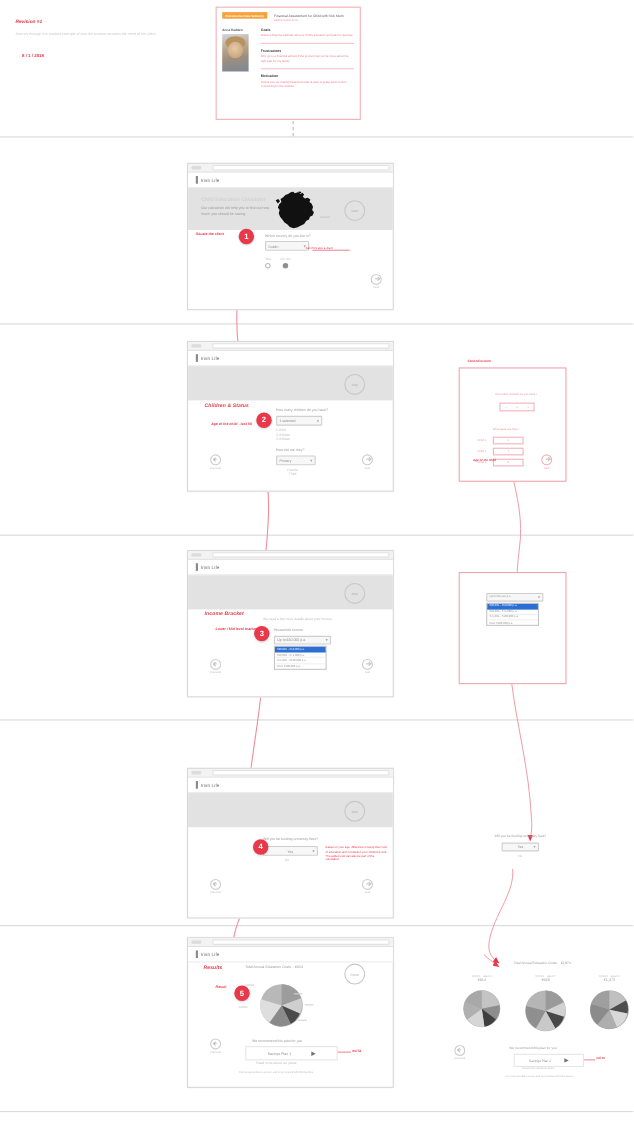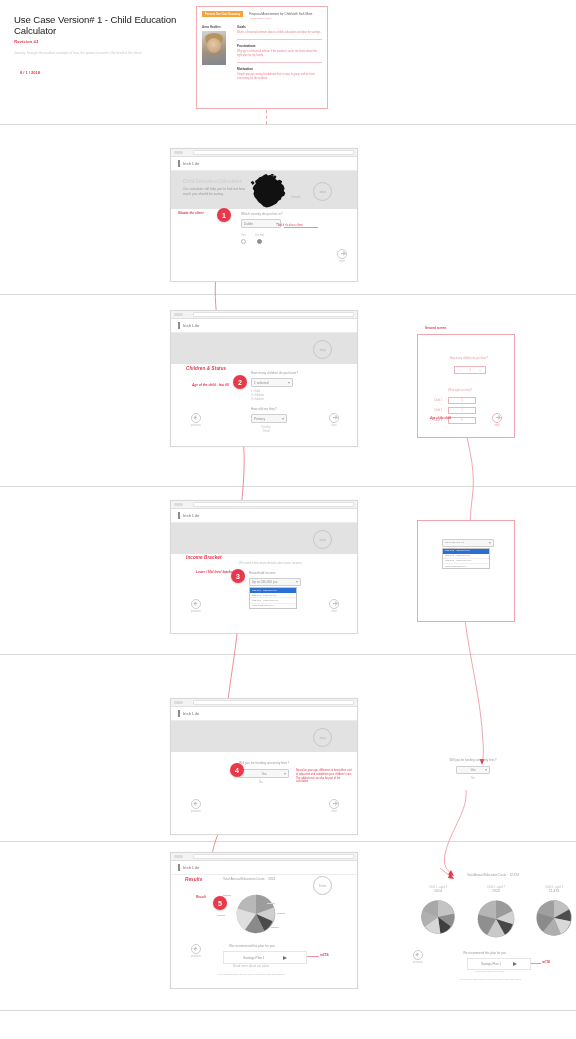--- a/index.html
+++ b/index.html
@@ -72,21 +72,20 @@
   .dd div{font-size:2.5px;color:#8b8b8b;padding:.6px 2px;border-bottom:1px solid #efefef;}
   .dd div.sel-blue{background:#2b6fd4;color:#fff;border-bottom-color:#2b6fd4;}
   .fieldrow{display:flex;align-items:center;gap:2px;}
   .fieldbox{border:1px solid #f0b3b9;height:5px;width:26px;}
   .tiny-r{font-size:2.6px;color:#f3969f;}
 </style>
 </head>
 <body>
 
 <div class="abs" style="left:14px;top:14px;width:180px;">
-  <div class="doc-title">Use Case  Version# 1 -  Child Education Calculator</div>
   <div class="doc-rev" style="margin-top:3px;">Revision #1</div>
   <div class="doc-desc" style="margin-top:7px;width:150px;">Journey through the product example of how the product answers the need of the client.</div>
   <div class="doc-date" style="margin-top:14px;margin-left:6px;">8 / 1 / 2018</div>
 </div>
 
 <div class="p-card" style="left:196px;top:6px;width:130px;height:101px;">
   <div style="padding:4px 5px;">
     <div style="display:flex;align-items:flex-start;gap:6px;">
       <span class="p-tag">Persona Use Case Summary</span>
       <div style="padding-top:1px;">

